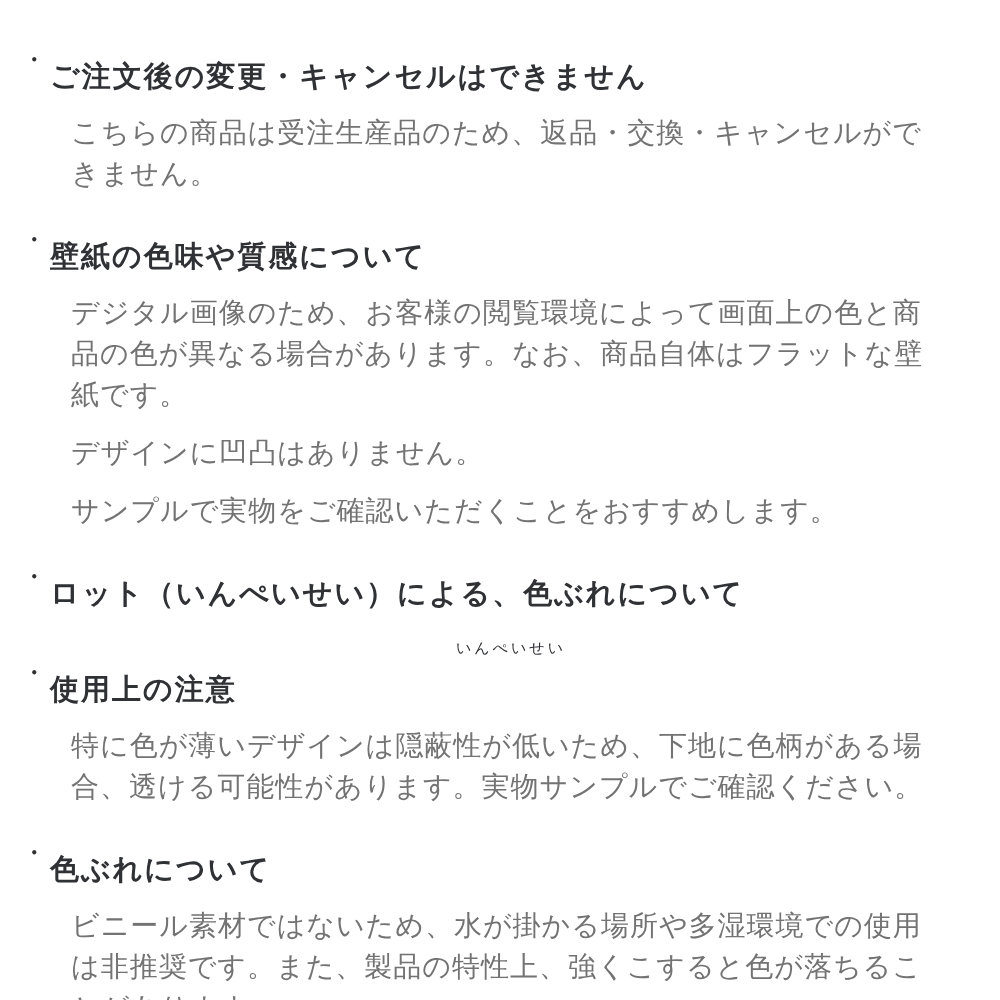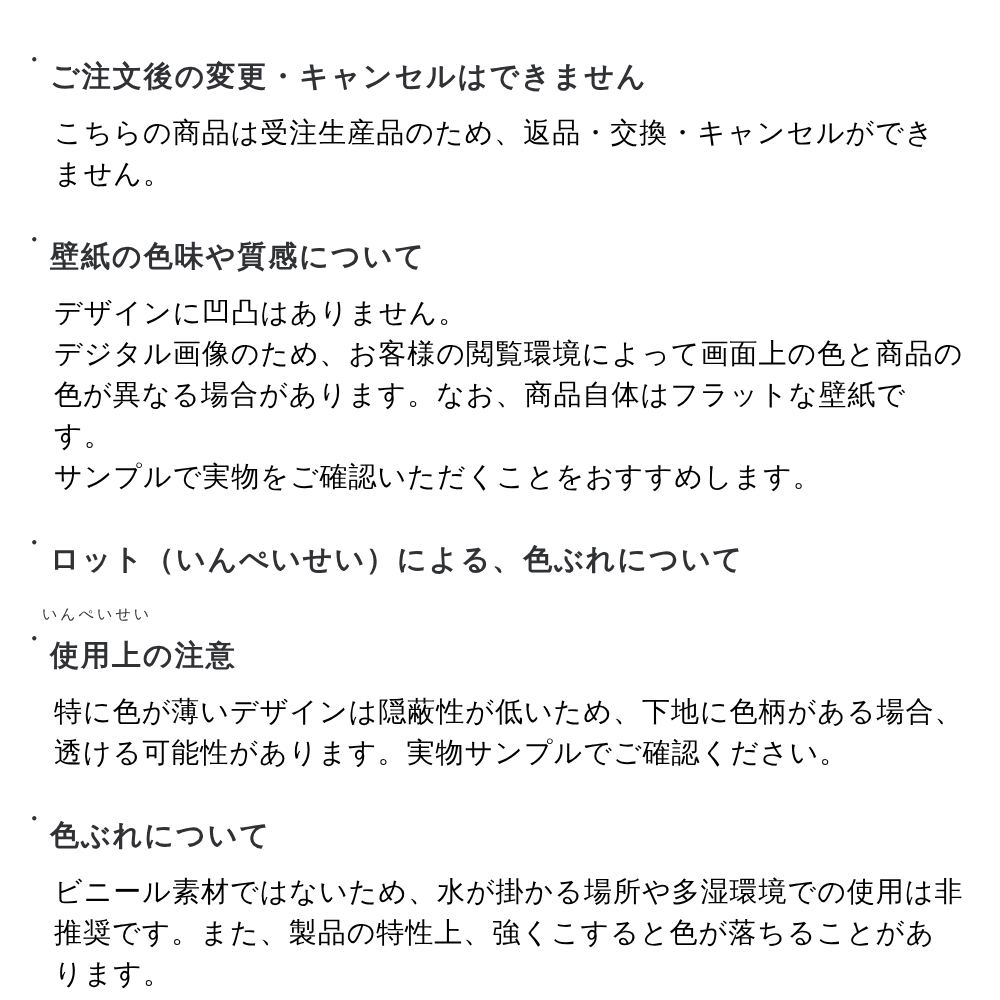--- a/index.html
+++ b/index.html
@@ -14,20 +14,21 @@
     padding: 44px 20px 0 20px;
   }
   .notice-section { margin: 0 0 30px 0; }
   .furigana {
     margin-left: 22px;
     font-size: 15px;
     letter-spacing: 3px;
     line-height: 18px;
     color: #2f3134;
     font-weight: 400;
+    text-align: center;
   }
   .furigana:empty { display: none; }
   .heading-row {
     display: flex;
     align-items: flex-start;
     margin: 0 0 20px 0;
     font-size: 29px;
     line-height: 32px;
     font-weight: 700;
     color: #2f3134;
@@ -40,25 +41,25 @@
     font-weight: 700;
     font-size: 22px;
     line-height: 32px;
   }
   .heading-text { flex: 1 1 auto; margin-top: 16px; }
   .section-body {
     margin-left: 34px;
     max-width: 910px;
   }
   .section-body p {
-    margin: 0;
+    margin: 17px;
     font-size: 28px;
     line-height: 41px;
     letter-spacing: 1px;
-    color: #000000;
+    color: #737373;
     text-align: left;
     word-break: normal;
     overflow-wrap: break-word;
   }
 </style>
 </head>
 <body>
 
 <section class="notice-section">
 
@@ -71,22 +72,22 @@
   </div>
 </section>
 
 <section class="notice-section">
 
   <h2 class="heading-row">
     <span class="bullet">・</span>
     <span class="heading-text">壁紙の色味や質感について</span>
   </h2>
   <div class="section-body">
+    <p>デジタル画像のため、お客様の閲覧環境によって画面上の色と商品の色が異なる場合があります。なお、商品自体はフラットな壁紙です。</p>
     <p>デザインに凹凸はありません。</p>
-    <p>デジタル画像のため、お客様の閲覧環境によって画面上の色と商品の色が異なる場合があります。なお、商品自体はフラットな壁紙です。</p>
     <p>サンプルで実物をご確認いただくことをおすすめします。</p>
   </div>
 </section>
 
 <section class="notice-section">
 
   <h2 class="heading-row">
     <span class="bullet">・</span>
     <span class="heading-text">ロット（いんぺいせい）による、色ぶれについて</span>
   </h2>

